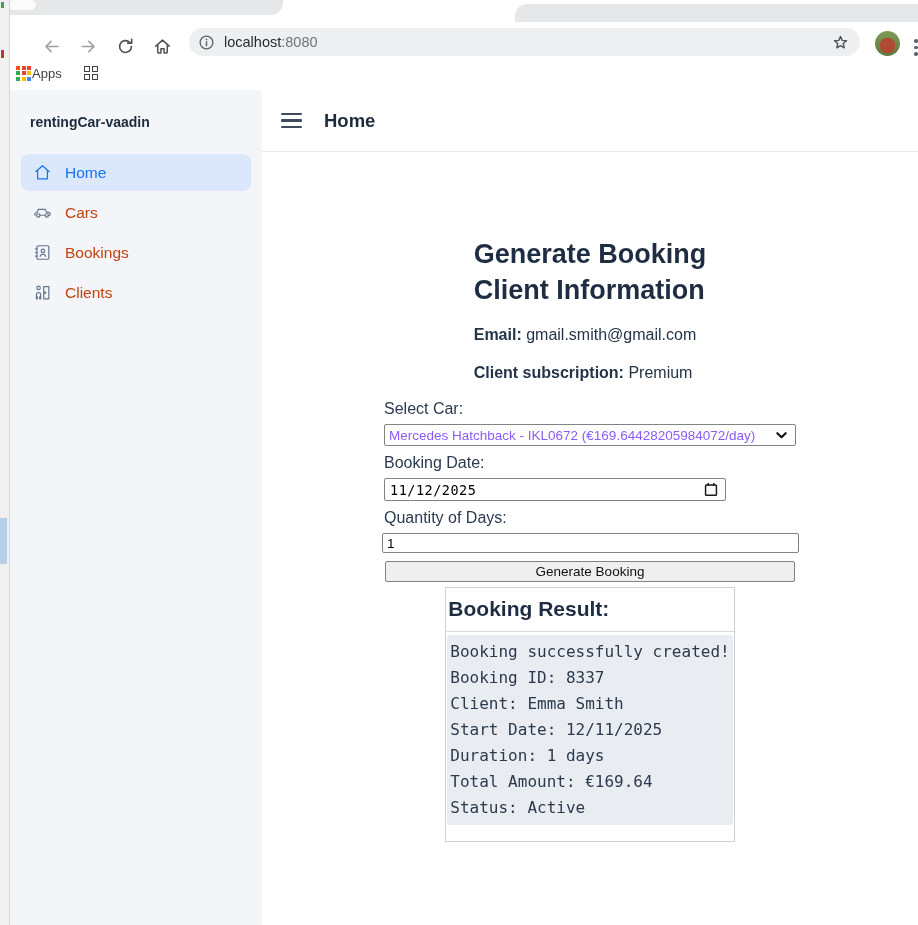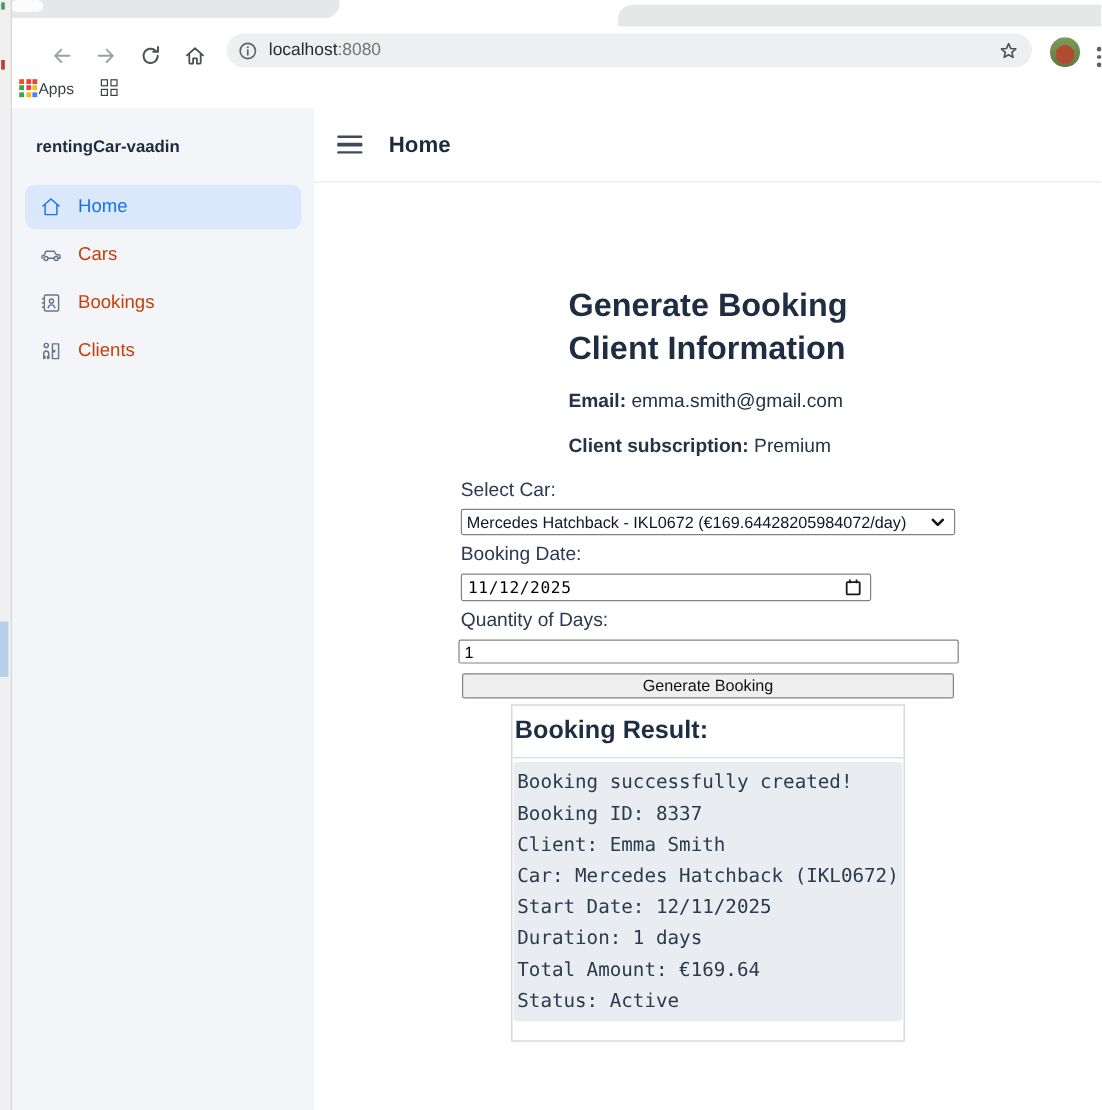--- a/index.html
+++ b/index.html
@@ -58,21 +58,21 @@
 
   .content { flex:1; }
   .client-info { width:fit-content; margin:84px auto 0 auto; color:#243448; }
   .client-info h1 { font-size:27px; line-height:36px; font-weight:700; color:#1f2d43; margin:0; }
   .client-info p { font-size:16px; line-height:22px; margin:16px 0; }
   .client-info b { font-weight:700; }
 
   .form-col { width:412px; margin:0 auto; }
   .field-label { display:block; font-size:16px; line-height:18px; color:#2b3a50; margin:8px 0 6px 0; }
   .select-wrap { position:relative; width:412px; }
-  select.car-select { width:412px; height:22px; font-size:13.5px; font-family:"Liberation Sans",sans-serif; color:#0f172a;
+  select.car-select { width:412px; height:22px; font-size:13.5px; font-family:"Liberation Sans",sans-serif; color:#8b5cf6;
          background:#fff; border:1px solid #828282; border-radius:2px; padding:0 26px 0 4px;
          appearance:none; -webkit-appearance:none; }
   .select-chevron { position:absolute; right:8px; top:5px; pointer-events:none; }
 
   .date-input { width:342px; height:23px; border:1px solid #828282; border-radius:2px; background:#fff;
                 display:flex; align-items:center; padding:0 7px 0 5px; }
   .date-text { font-family:"DejaVu Sans Mono","Liberation Mono",monospace; font-size:13.5px; letter-spacing:0.5px; color:#000; }
   .date-spacer { flex:1; }
 
   input.qty-input { display:block; width:417px; height:20px; border:1px solid #828282; border-radius:2px;
@@ -214,21 +214,21 @@
             <i></i>
           </div>
         <div class="main-title">Home</div>
       </div>
 
       <div class="content">
 
         <div class="client-info">
           <h1>Generate Booking</h1>
           <h1>Client Information</h1>
-          <p><b>Email:</b> <span>emma.smith@gmail.com</span></p>
+          <p><b>Email:</b> <span>gmail.smith@gmail.com</span></p>
           <p><b>Client subscription:</b> <span>Premium</span></p>
         </div>
 
         <div class="form-col">
           <label class="field-label">Select Car:</label>
           <div class="select-wrap">
             <select class="car-select">
               <option>Mercedes Hatchback - IKL0672 (€169.64428205984072/day)</option>
             </select>
             <svg class="select-chevron" width="13" height="13" viewBox="0 0 14 14">
@@ -251,21 +251,20 @@
 
           <button class="generate-btn">Generate Booking</button>
         </div>
 
         <div class="result-box">
           <div class="result-heading">Booking Result:</div>
           <div class="result-pre">
             <div class="result-line">Booking successfully created!</div>
             <div class="result-line">Booking ID: 8337</div>
             <div class="result-line">Client: Emma Smith</div>
-            <div class="result-line">Car: Mercedes Hatchback (IKL0672)</div>
             <div class="result-line">Start Date: 12/11/2025</div>
             <div class="result-line">Duration: 1 days</div>
             <div class="result-line">Total Amount: €169.64</div>
             <div class="result-line">Status: Active</div>
           </div>
         </div>
 
       </div>
     </div>
   </div>

